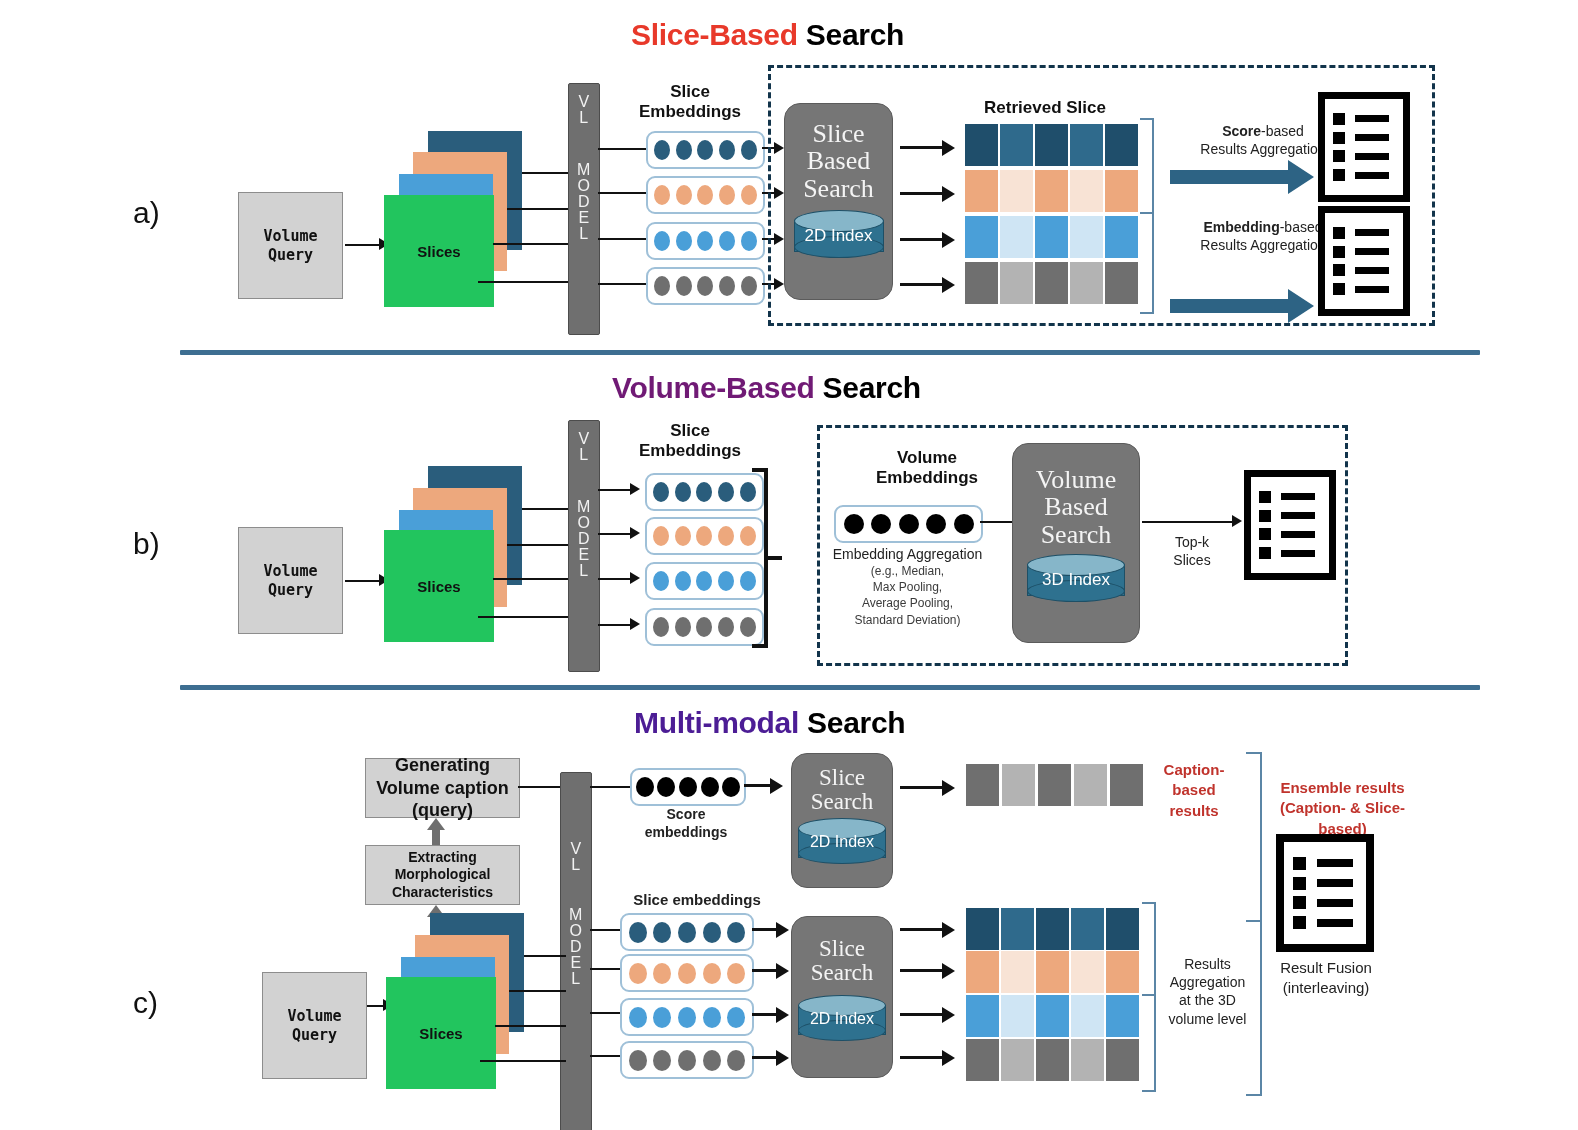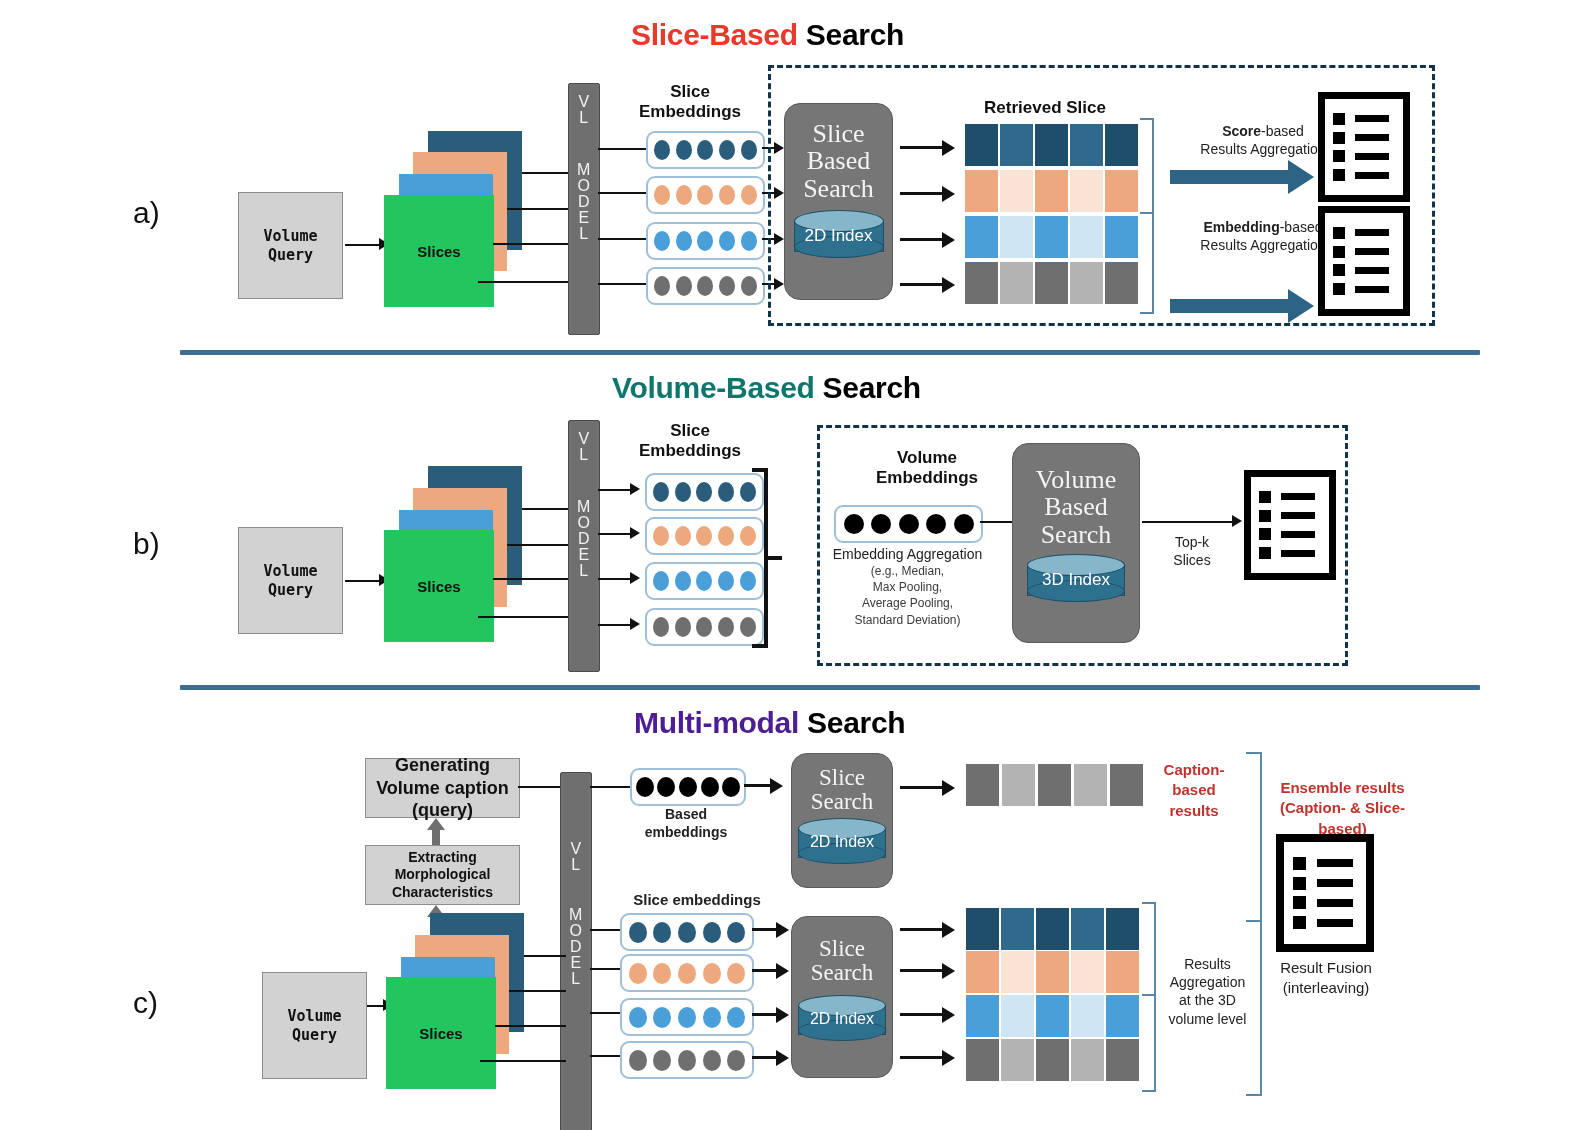--- a/index.html
+++ b/index.html
@@ -3,21 +3,21 @@
 <meta charset="utf-8">
 <style>
   html,body{margin:0;padding:0;background:#ffffff;}
   body{width:1578px;height:1130px;position:relative;overflow:hidden;
        font-family:"Liberation Sans", sans-serif;color:#1a1a1a;}
   .abs{position:absolute;}
 
   
   .sec-title{font-size:30px;font-weight:bold;letter-spacing:-0.3px;white-space:nowrap;}
   .sec-title .accent-red{color:#e8392a;}
-  .sec-title .accent-green{color:#0f766e;}
+  .sec-title .accent-green{color:#701a75;}
   .sec-title .accent-blue{color:#4c1d95;}
   .sec-title .plain{color:#000;}
 
   .panel-letter{font-size:30px;color:#111;font-family:"Liberation Sans",sans-serif;}
 
   .divider{height:5px;background:#3d6e91;border-radius:1px;}
 
   
   .gray-box{background:#d2d2d2;border:1px solid #8d8d8d;display:flex;
             align-items:center;justify-content:center;text-align:center;
@@ -456,21 +456,21 @@
 </div>
 
 <div class="abs conn" style="left:590px;top:786px;width:42px;height:2px;"></div>
 <div class="abs emb-pill" style="left:630px;top:768px;width:112px;height:34px;">
   <i class="emb-dot" style="width:18px;height:20px;background:#000;"></i>
     <i class="emb-dot" style="width:18px;height:20px;background:#000;"></i>
     <i class="emb-dot" style="width:18px;height:20px;background:#000;"></i>
     <i class="emb-dot" style="width:18px;height:20px;background:#000;"></i>
     <i class="emb-dot" style="width:18px;height:20px;background:#000;"></i>
 </div>
-<div class="abs caption" style="left:628px;top:805px;width:116px;font-weight:bold;font-size:14px;">Based embeddings</div>
+<div class="abs caption" style="left:628px;top:805px;width:116px;font-weight:bold;font-size:14px;">Score embeddings</div>
 <div class="abs conn" style="left:744px;top:784px;width:28px;height:3px;"></div>
 <div class="abs arr-head" style="left:770px;top:778px;border-left-width:13px;border-top-width:8px;border-bottom-width:8px;"></div>
 
 <div class="abs engine" style="left:791px;top:753px;width:102px;height:135px;padding-top:12px;box-sizing:border-box;">
   <div class="eline" style="font-size:23px;">Slice</div>
   <div class="eline" style="font-size:23px;">Search</div>
   <div class="db" style="width:88px;height:48px;margin-top:4px;">
     <div class="db-body" style="position:absolute;left:0;top:10px;width:86px;height:28px;"></div>
     <div class="db-bot" style="left:0;top:25px;width:86px;height:19px;"></div>
     <div class="db-top" style="left:0;top:0px;width:86px;height:19px;"></div>

